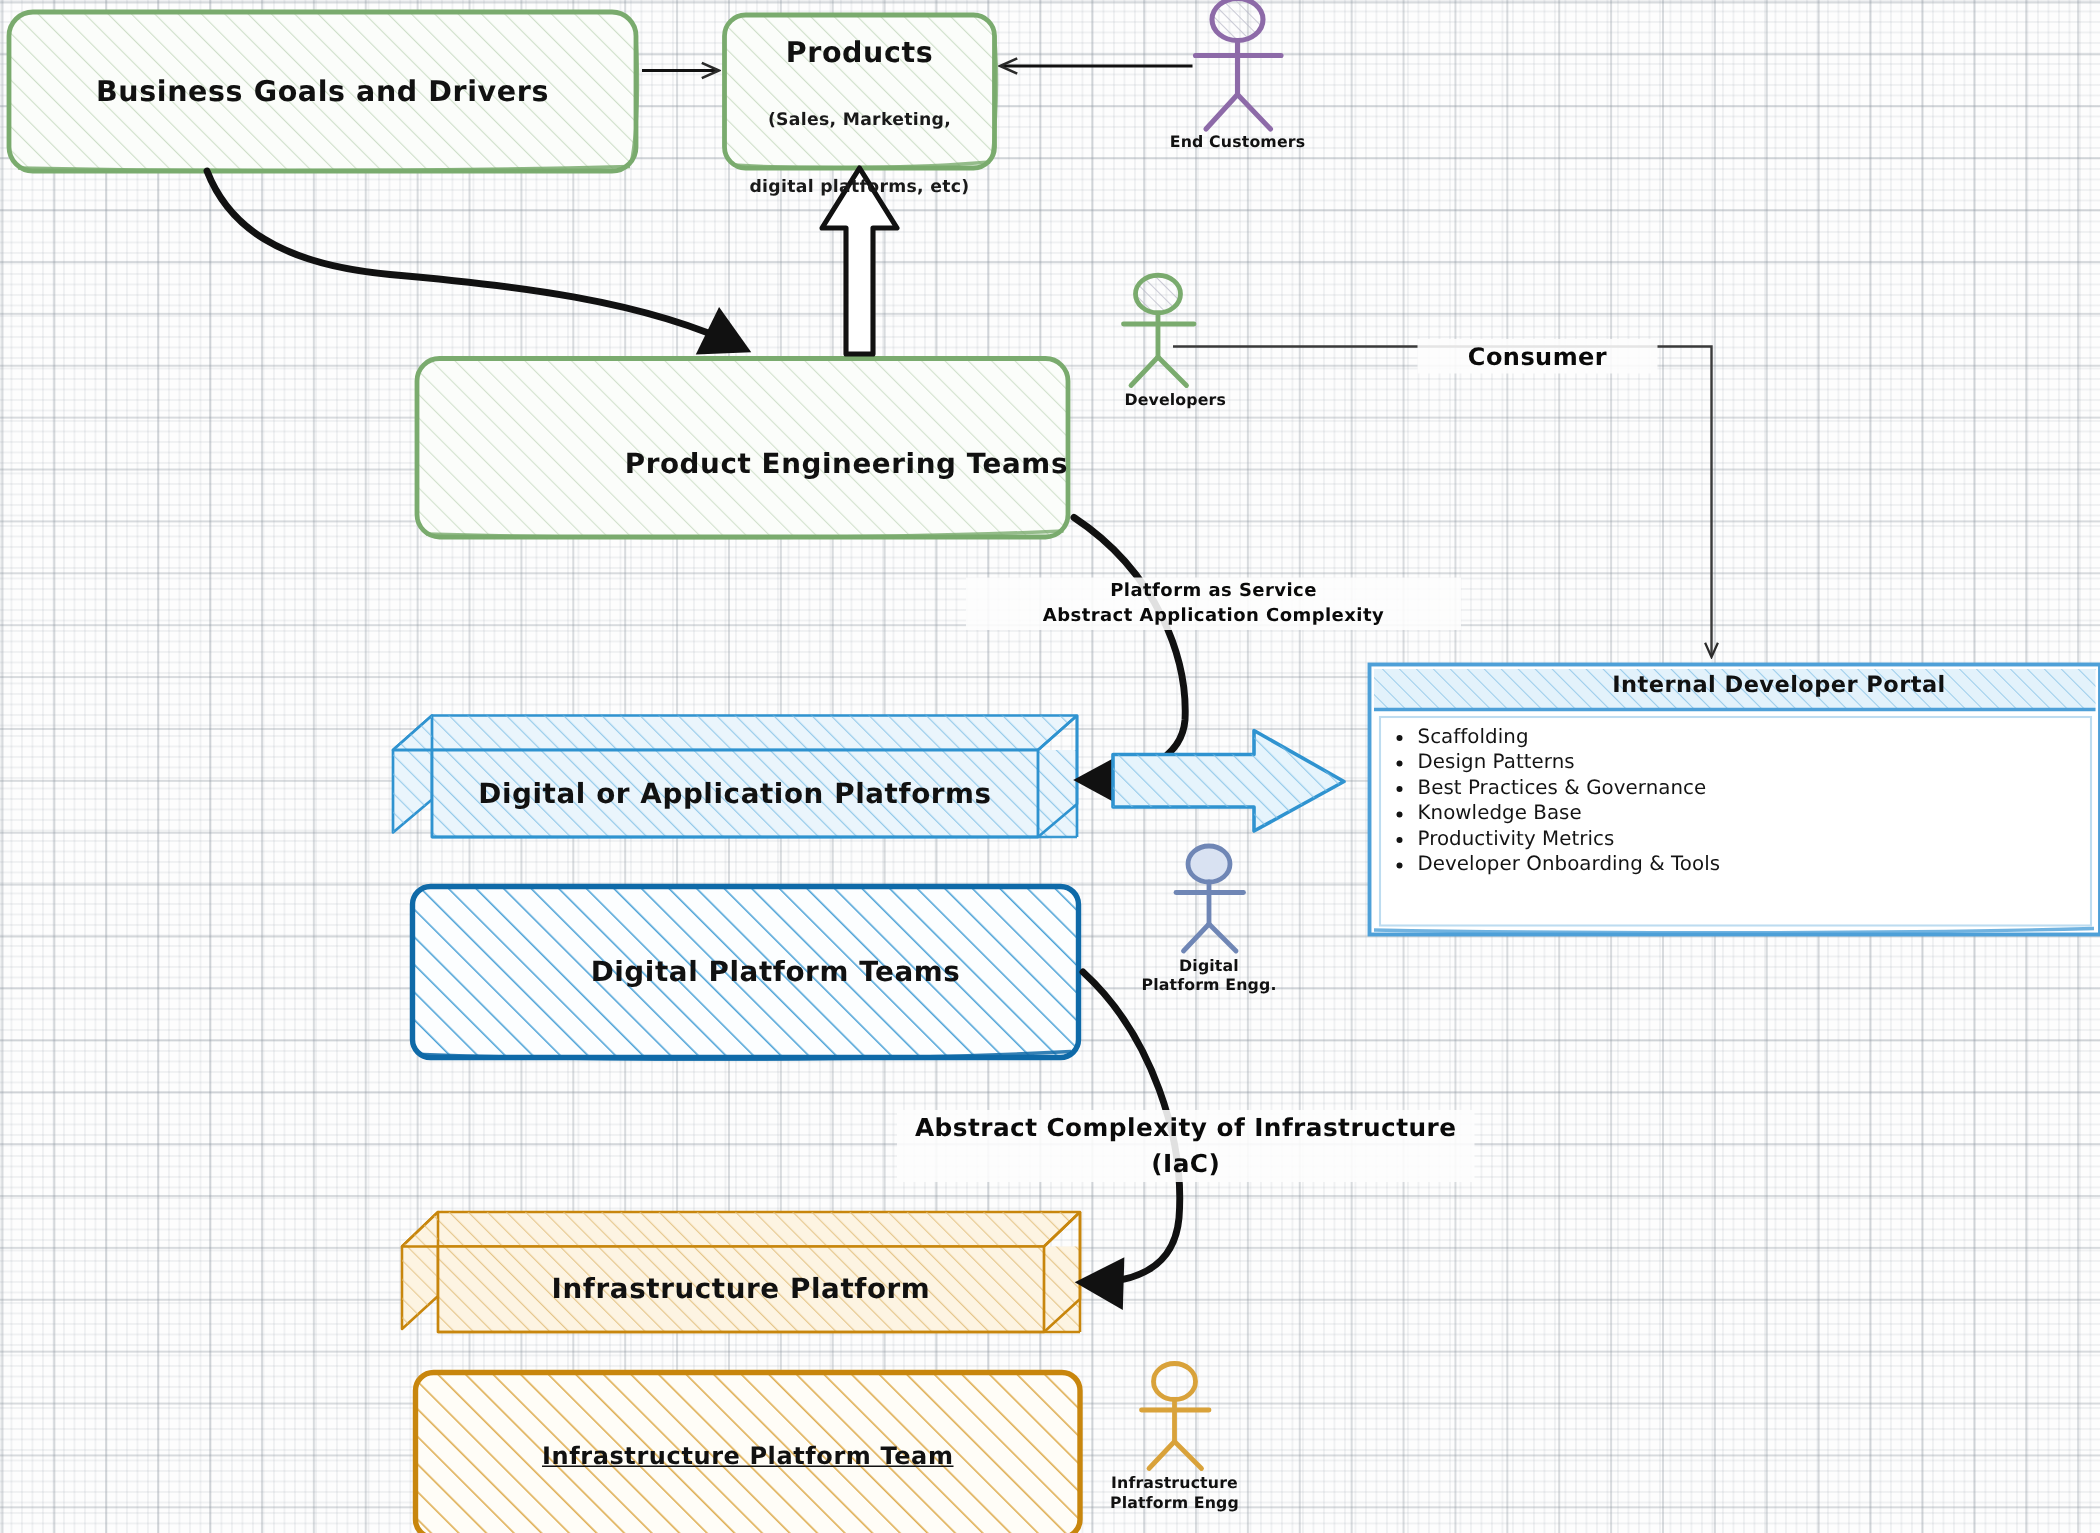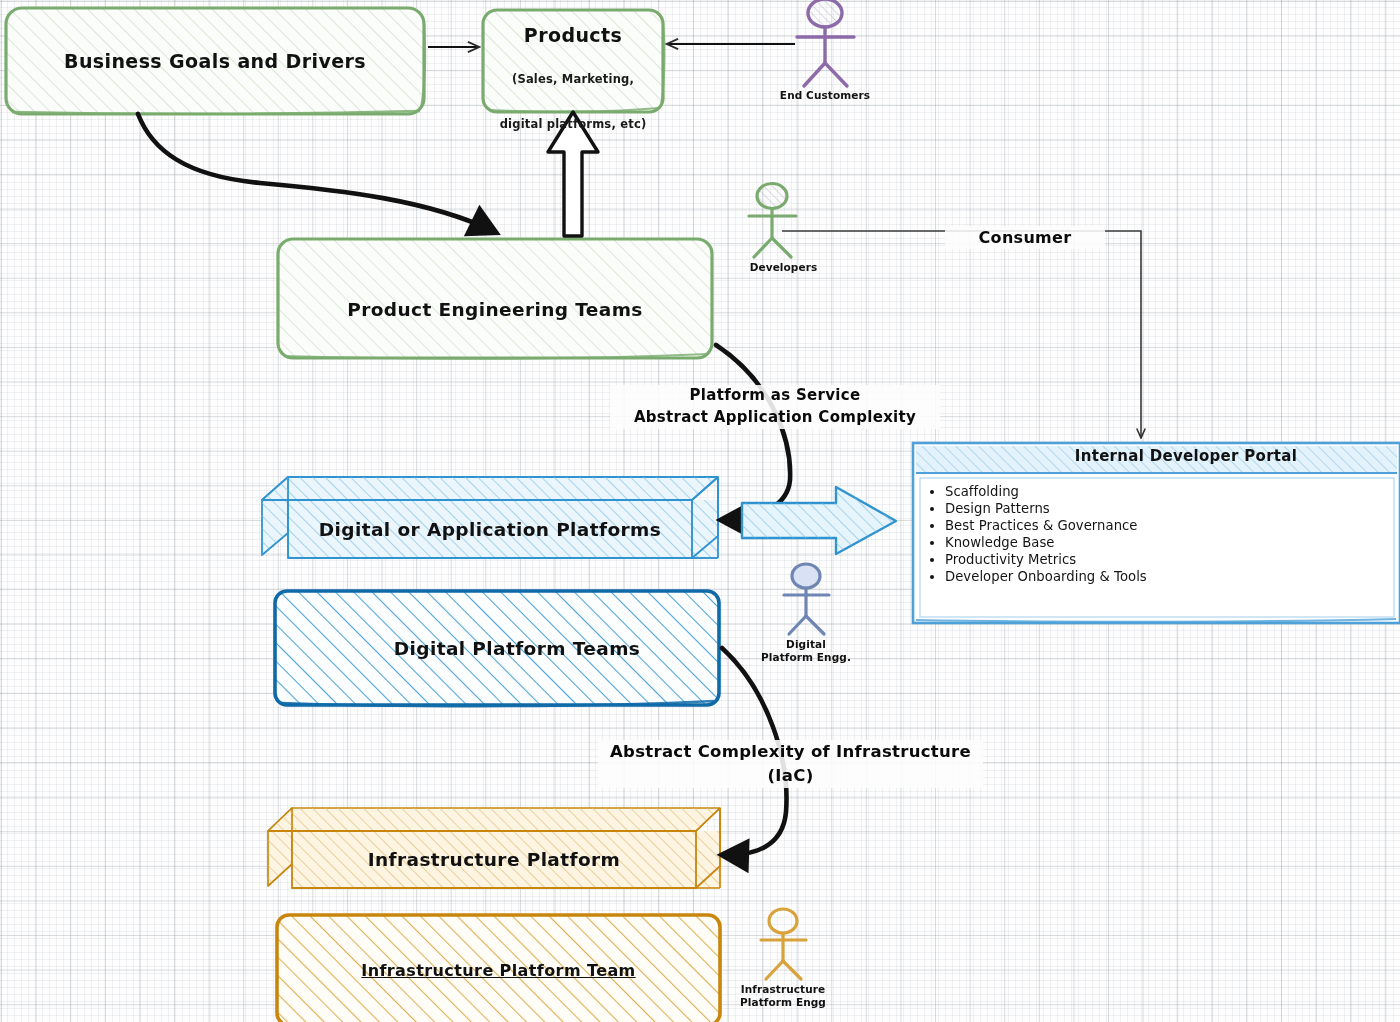--- a/index.html
+++ b/index.html
@@ -238,21 +238,21 @@
   <div class="node" style="left:6px;top:8px;width:418px;height:106px;">
     <span class="ttl" style="font-size:19px;">Business Goals and Drivers</span>
   </div>
 
   <div class="node" style="left:483px;top:10px;width:180px;height:102px;flex-direction:column;justify-content:flex-start;padding-top:14px;gap:22px;">
     <span class="ttl" style="font-size:19px;">Products</span>
     <span class="sub">(Sales, Marketing,</span>
     <span class="sub">digital platforms, etc)</span>
   </div>
 
-  <div class="node" style="left:278px;top:239px;width:434px;height:141px;">
+  <div class="node" style="left:278px;top:239px;width:434px;height:141px;justify-content:flex-end;">
     <span class="ttl" style="font-size:18.5px;">Product Engineering Teams</span>
   </div>
 
   <div class="node" style="left:288px;top:500px;width:404px;height:58px;">
     <span class="ttl" style="font-size:18.5px;">Digital or Application Platforms</span>
   </div>
 
   <div class="node" style="left:275px;top:591px;width:444px;height:114px;padding-left:40px;">
     <span class="ttl" style="font-size:18.5px;">Digital Platform Teams</span>
   </div>
@@ -280,21 +280,21 @@
 
   <div class="actor-cap" style="left:723px;top:983px;width:120px;">
     <div>Infrastructure</div>
     <div>Platform Engg</div>
   </div>
 
   <div class="edge-label" style="left:945px;top:226px;width:160px;font-size:16px;">
     <span>Consumer</span>
   </div>
 
-  <div class="edge-label" style="left:610px;top:385px;width:330px;font-size:15px;">
+  <div class="edge-label" style="left:644px;top:385px;width:330px;font-size:12px;">
     <div>Platform as Service</div>
     <div>Abstract Application Complexity</div>
   </div>
 
   <div class="edge-label" style="left:598px;top:740px;width:385px;font-size:16.5px;">
     <span>Abstract Complexity of Infrastructure (IaC)</span>
   </div>
 
   <div id="idp">
     <div class="idp-head">Internal Developer Portal</div>

